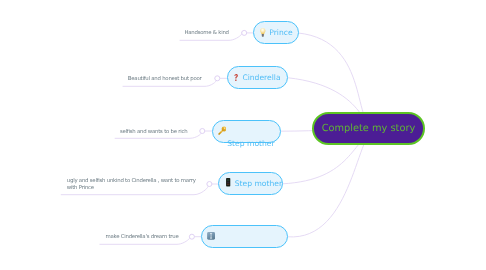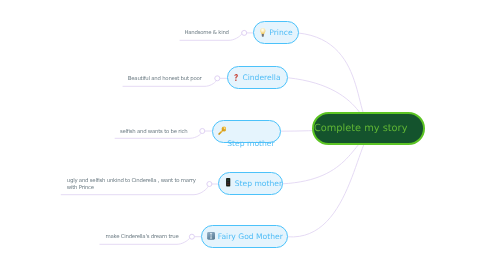--- a/index.html
+++ b/index.html
@@ -3,21 +3,21 @@
 <meta charset="utf-8">
 <style>
   html,body{margin:0;padding:0;}
   body{width:486px;height:270px;background:#ffffff;overflow:hidden;
        font-family:"DejaVu Sans",sans-serif;-webkit-font-smoothing:antialiased;text-rendering:geometricPrecision;}
   #stage{position:relative;width:486px;height:270px;will-change:transform;transform:translateZ(0);}
   svg.links{position:absolute;left:0;top:0;width:486px;height:270px;}
   .node{position:absolute;box-sizing:border-box;display:flex;align-items:center;
         border-radius:999px;white-space:nowrap;}
   .child{background:#e5f4fd;border:1.5px solid #4cc2fa;color:#51bdf6;}
-  .root{background:#14532d;border:2.2px solid #5cc423;color:#5fb535;}
+  .root{background:#4c1d95;border:2.2px solid #5cc423;color:#5fb535;justify-content:center;}
   .nlabel{font-size:7.6px;}
   .rlabel{font-size:9.8px;}
   .label{position:absolute;color:#6e7d85;font-size:5.4px;letter-spacing:-0.24px;line-height:7.4px;white-space:pre;}
   .ico{flex:0 0 auto;display:block;}
 </style>
 </head>
 <body>
 
 <div id="stage">
 
@@ -116,21 +116,20 @@
     <defs>
       <linearGradient id="infog" x1="0" y1="0" x2="0.45" y2="1">
         <stop offset="0%" stop-color="#93aec4"></stop>
         <stop offset="55%" stop-color="#7394ad"></stop>
         <stop offset="100%" stop-color="#5f7f96"></stop>
       </linearGradient>
     </defs>
     <rect x="1" y="1" width="79" height="76" rx="14" fill="url(#infog)"></rect>
     <path d="M30,13 L51,13 L51,20 L44,20 L44,58 L51,58 L51,65 L30,65 L30,58 L37,58 L37,20 L30,20 Z" fill="#eaf1f6"></path>
   </svg>
-  <span class="nlabel" style="margin-left:2.8px;">Fairy God Mother</span>
 </div>
 
 <div class="label" style="left:184.4px;top:30.0px;">Handsome &amp; kind</div>
 <div class="label" style="left:127.8px;top:76.0px;">Beautiful and honest but poor</div>
 <div class="label" style="left:119.9px;top:128.5px;">selfish and wants to be rich</div>
 <div class="label" style="left:66.8px;top:177.5px;">ugly and selfish unkind to Cinderella , want to marry
 with Prince</div>
 <div class="label" style="left:105.4px;top:234.3px;">make Cinderella's dream true</div>
 
 </div>

